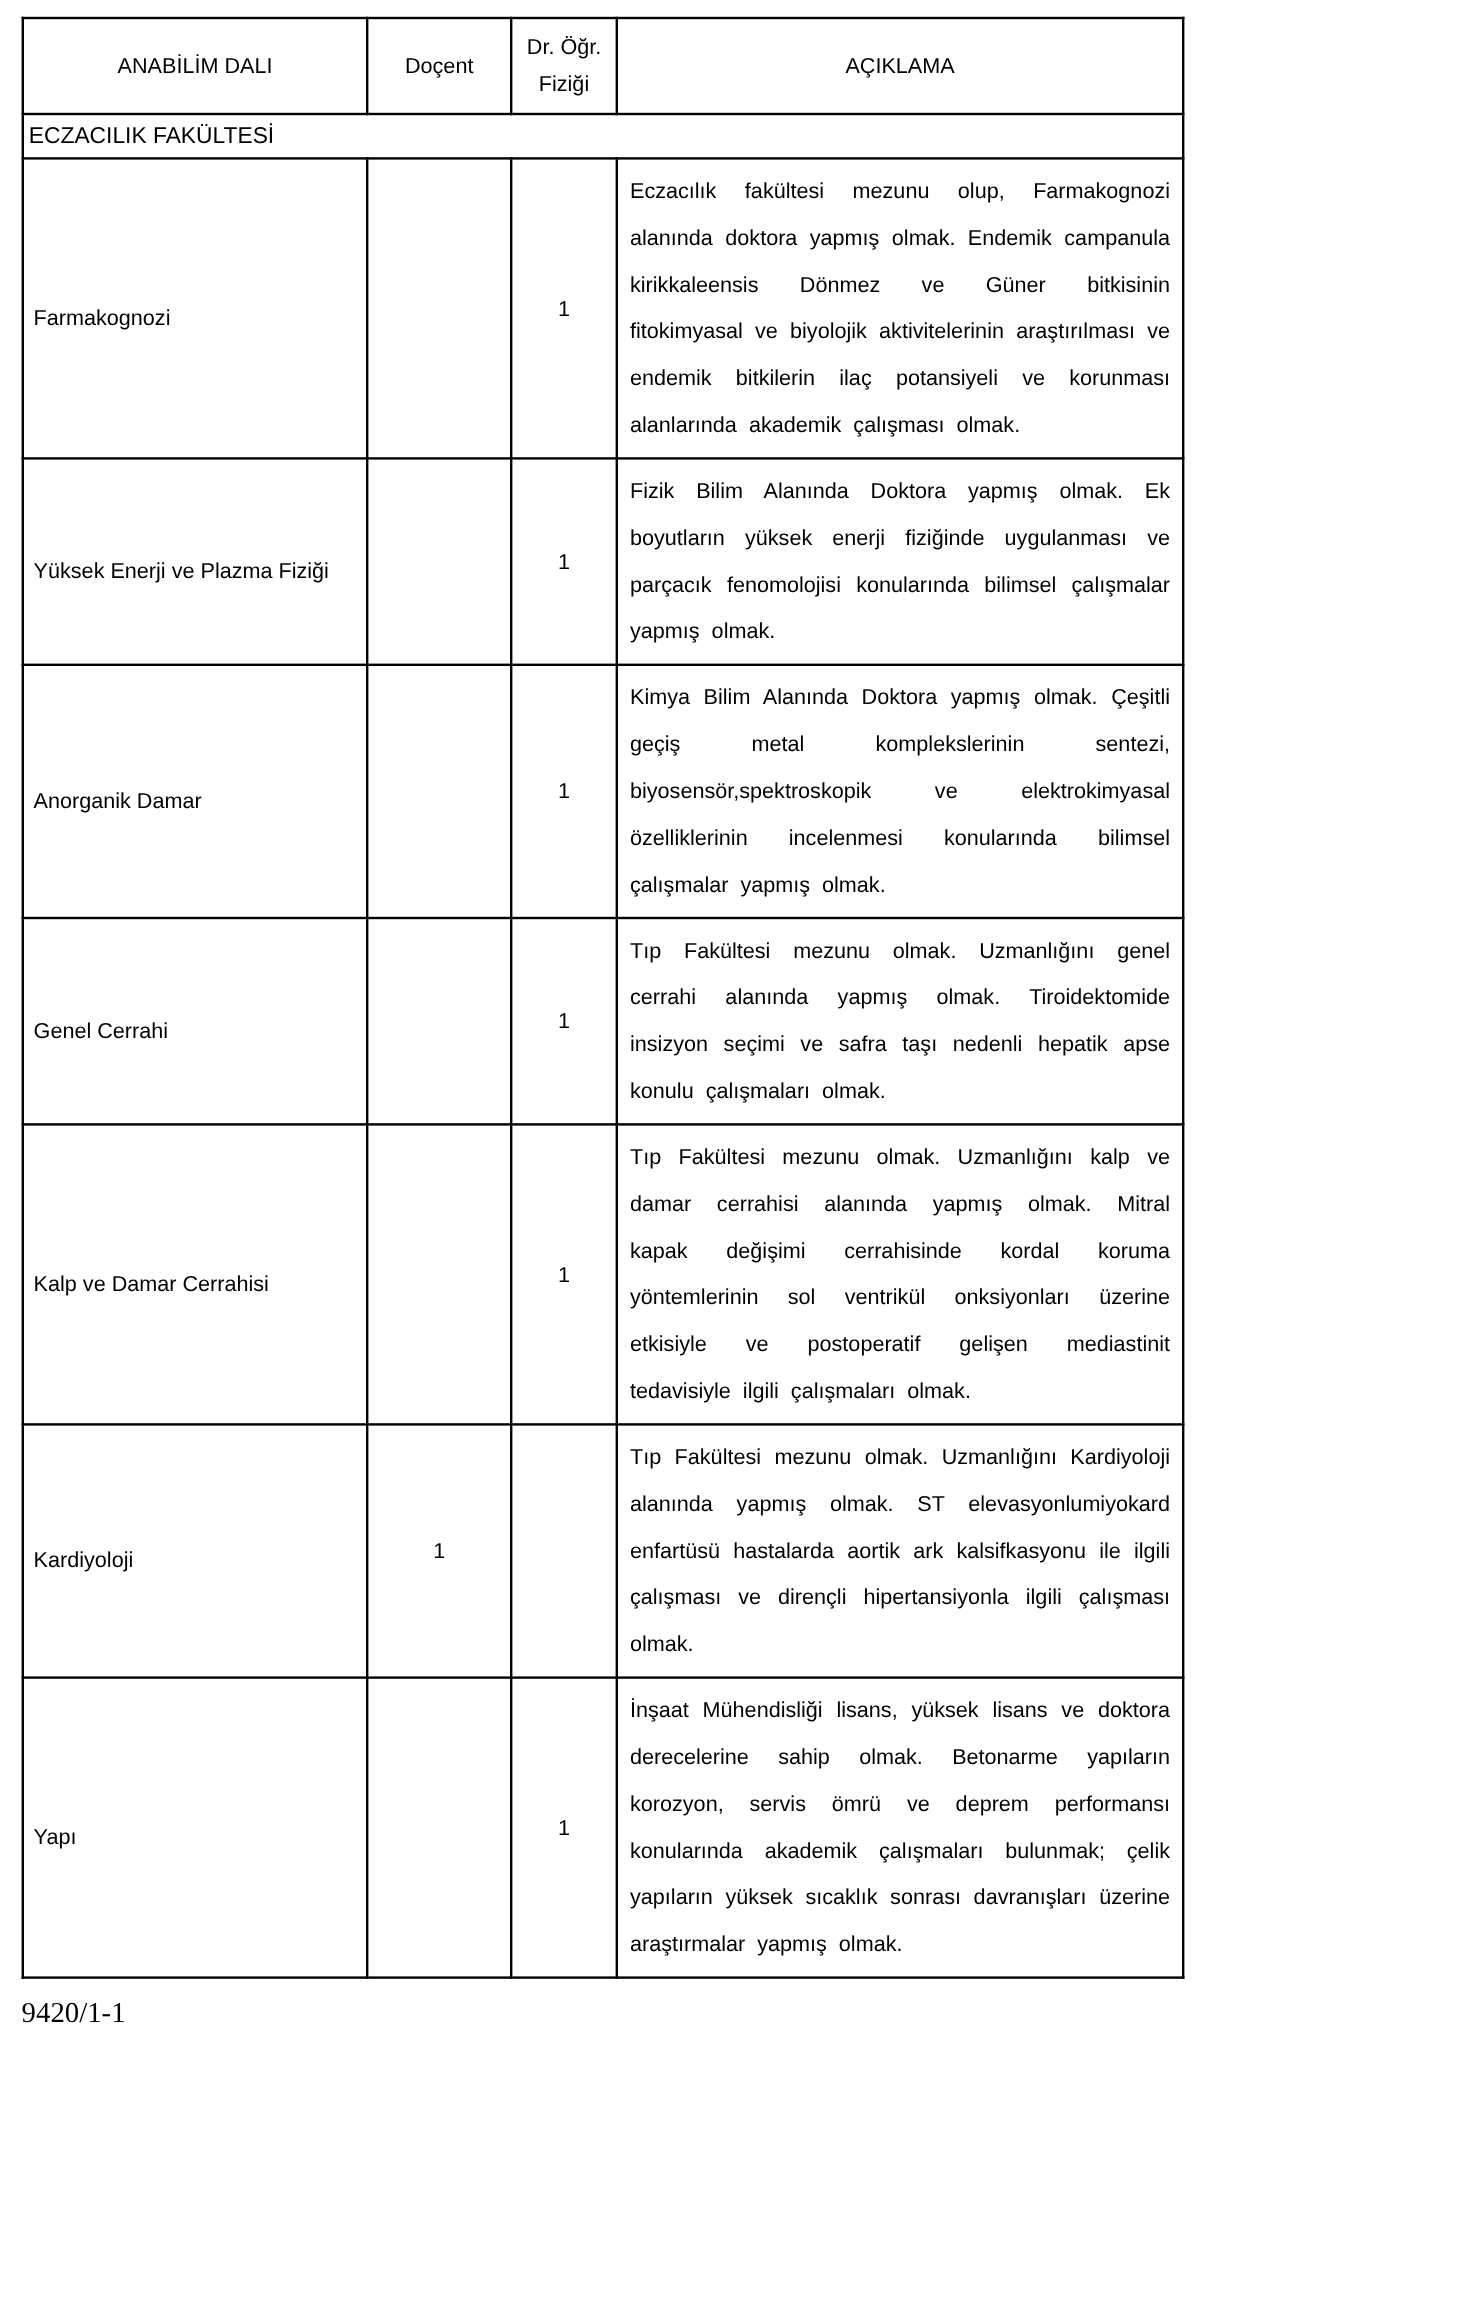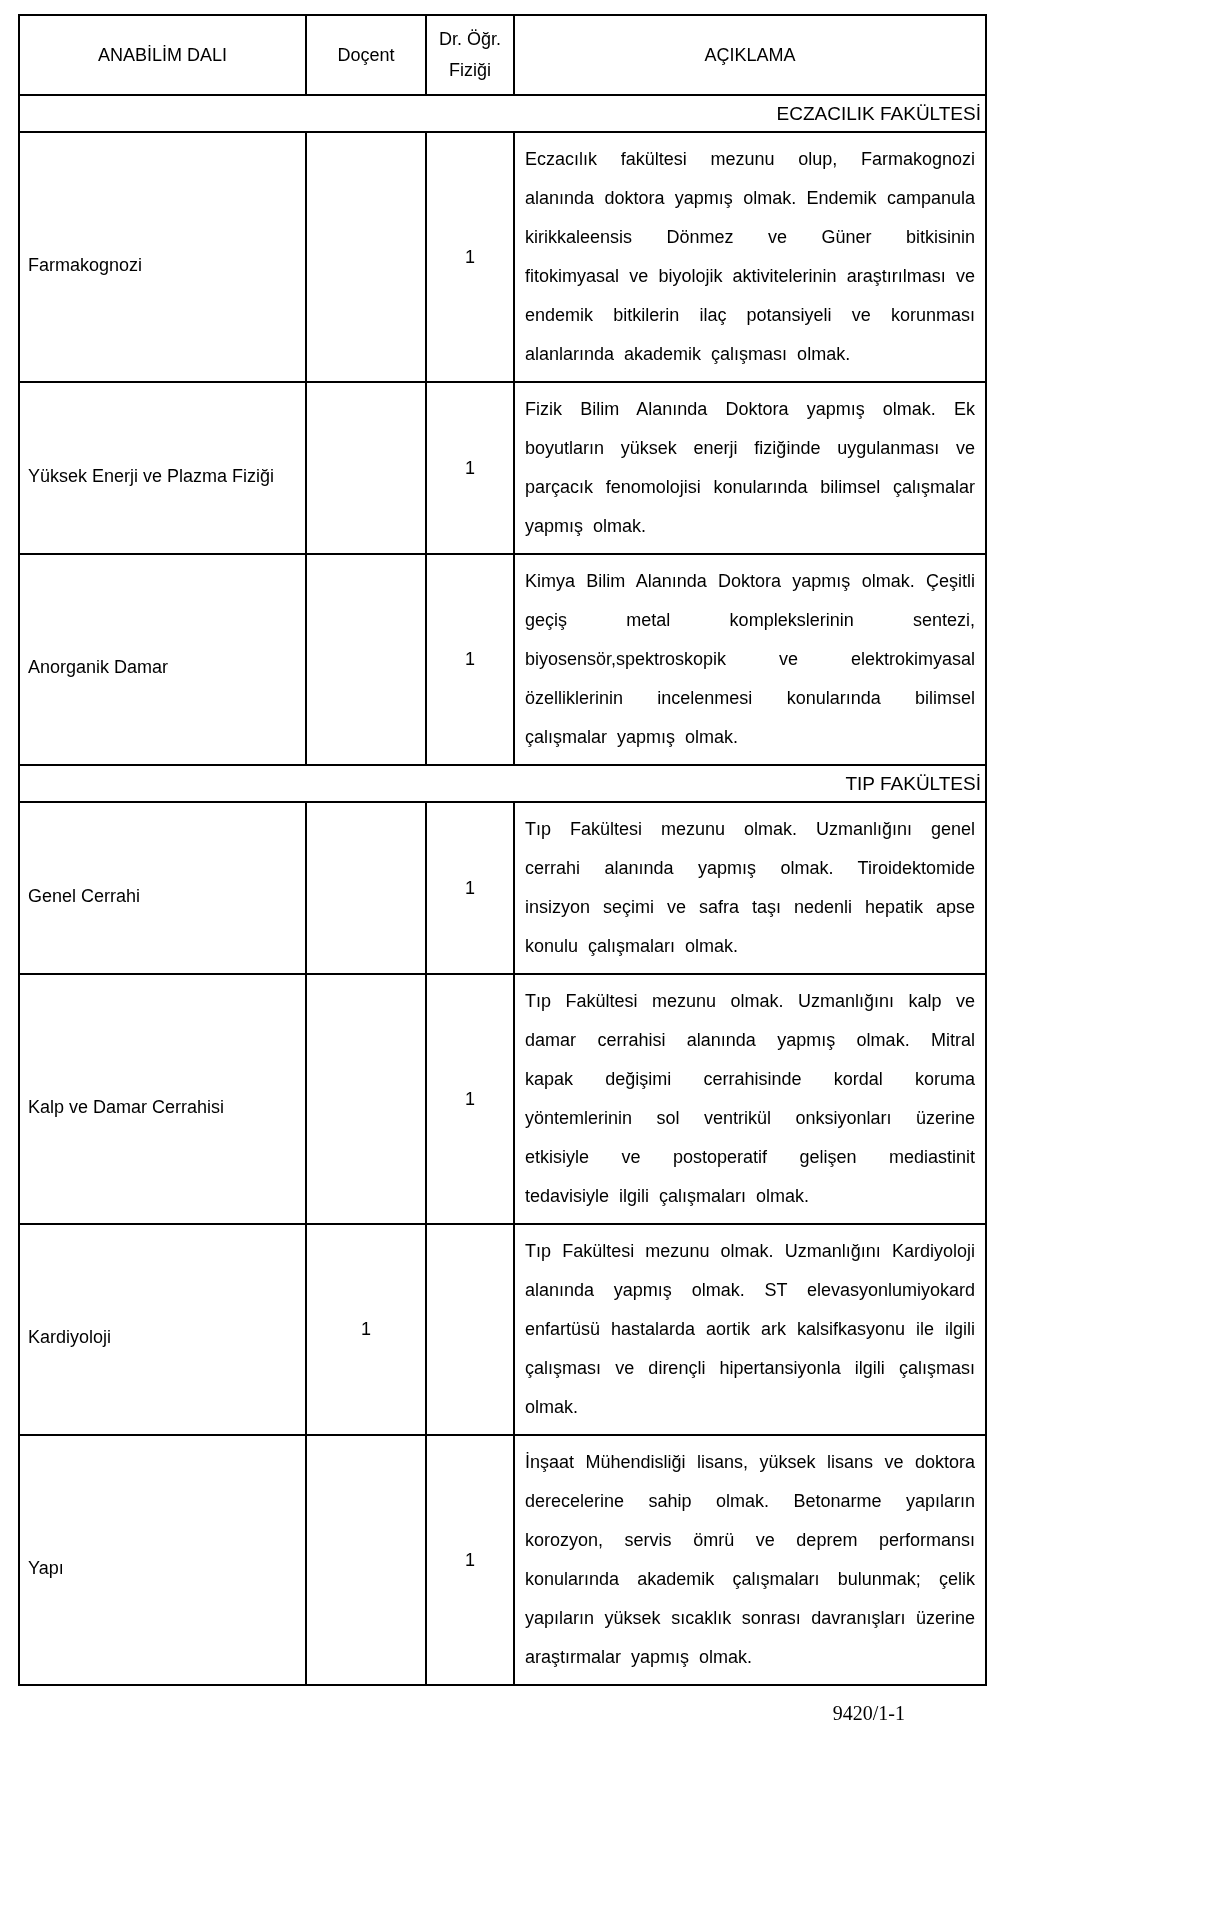--- a/index.html
+++ b/index.html
@@ -26,45 +26,45 @@
     font-size: 18px;
     font-weight: normal;
     text-align: center;
     line-height: 1.7;
     padding: 2px 4px;
   }
   tr.section-row td {
     height: 37px;
     font-size: 19px;
     padding: 2px 4px 2px 4px;
-    text-align: right;
+    text-align: left;
   }
   td.cell-name {
     font-size: 18px;
     padding: 20px 6px 4px 8px;
     text-align: left;
   }
   td.cell-num {
     font-size: 18px;
     text-align: center;
   }
   td.cell-desc {
     font-size: 18px;
     line-height: 39px;
     padding: 7px 10px 7px 10px;
     text-align: justify;
     word-spacing: 5px;
   }
   .footer {
     width: 967px;
     margin-top: 16px;
-    text-align: right;
+    text-align: left;
     padding-right: 80px;
     font-family: "Liberation Serif", serif;
-    font-size: 20px;
+    font-size: 24px;
   }
 </style>
 </head>
 <body>
 
 <div class="page">
   <table class="doc-table">
     <colgroup>
       <col style="width:287px">
       <col style="width:120px">
@@ -94,23 +94,20 @@
           <td class="cell-num"></td>
           <td class="cell-num">1</td>
           <td class="cell-desc">Fizik Bilim Alanında Doktora yapmış olmak. Ek boyutların yüksek enerji fiziğinde uygulanması ve parçacık fenomolojisi konularında bilimsel çalışmalar yapmış olmak.</td>
         </tr>
         <tr class="dept-row">
           <td class="cell-name">Anorganik Damar</td>
           <td class="cell-num"></td>
           <td class="cell-num">1</td>
           <td class="cell-desc">Kimya Bilim Alanında Doktora yapmış olmak. Çeşitli geçiş metal komplekslerinin sentezi, biyosensör,spektroskopik ve elektrokimyasal özelliklerinin incelenmesi konularında bilimsel çalışmalar yapmış olmak.</td>
         </tr>
-        <tr class="section-row">
-          <td colspan="4">TIP FAKÜLTESİ</td>
-        </tr>
         <tr class="dept-row">
           <td class="cell-name">Genel Cerrahi</td>
           <td class="cell-num"></td>
           <td class="cell-num">1</td>
           <td class="cell-desc">Tıp Fakültesi mezunu olmak. Uzmanlığını genel cerrahi alanında yapmış olmak. Tiroidektomide insizyon seçimi ve safra taşı nedenli hepatik apse konulu çalışmaları olmak.</td>
         </tr>
         <tr class="dept-row">
           <td class="cell-name">Kalp ve Damar Cerrahisi</td>
           <td class="cell-num"></td>
           <td class="cell-num">1</td>

